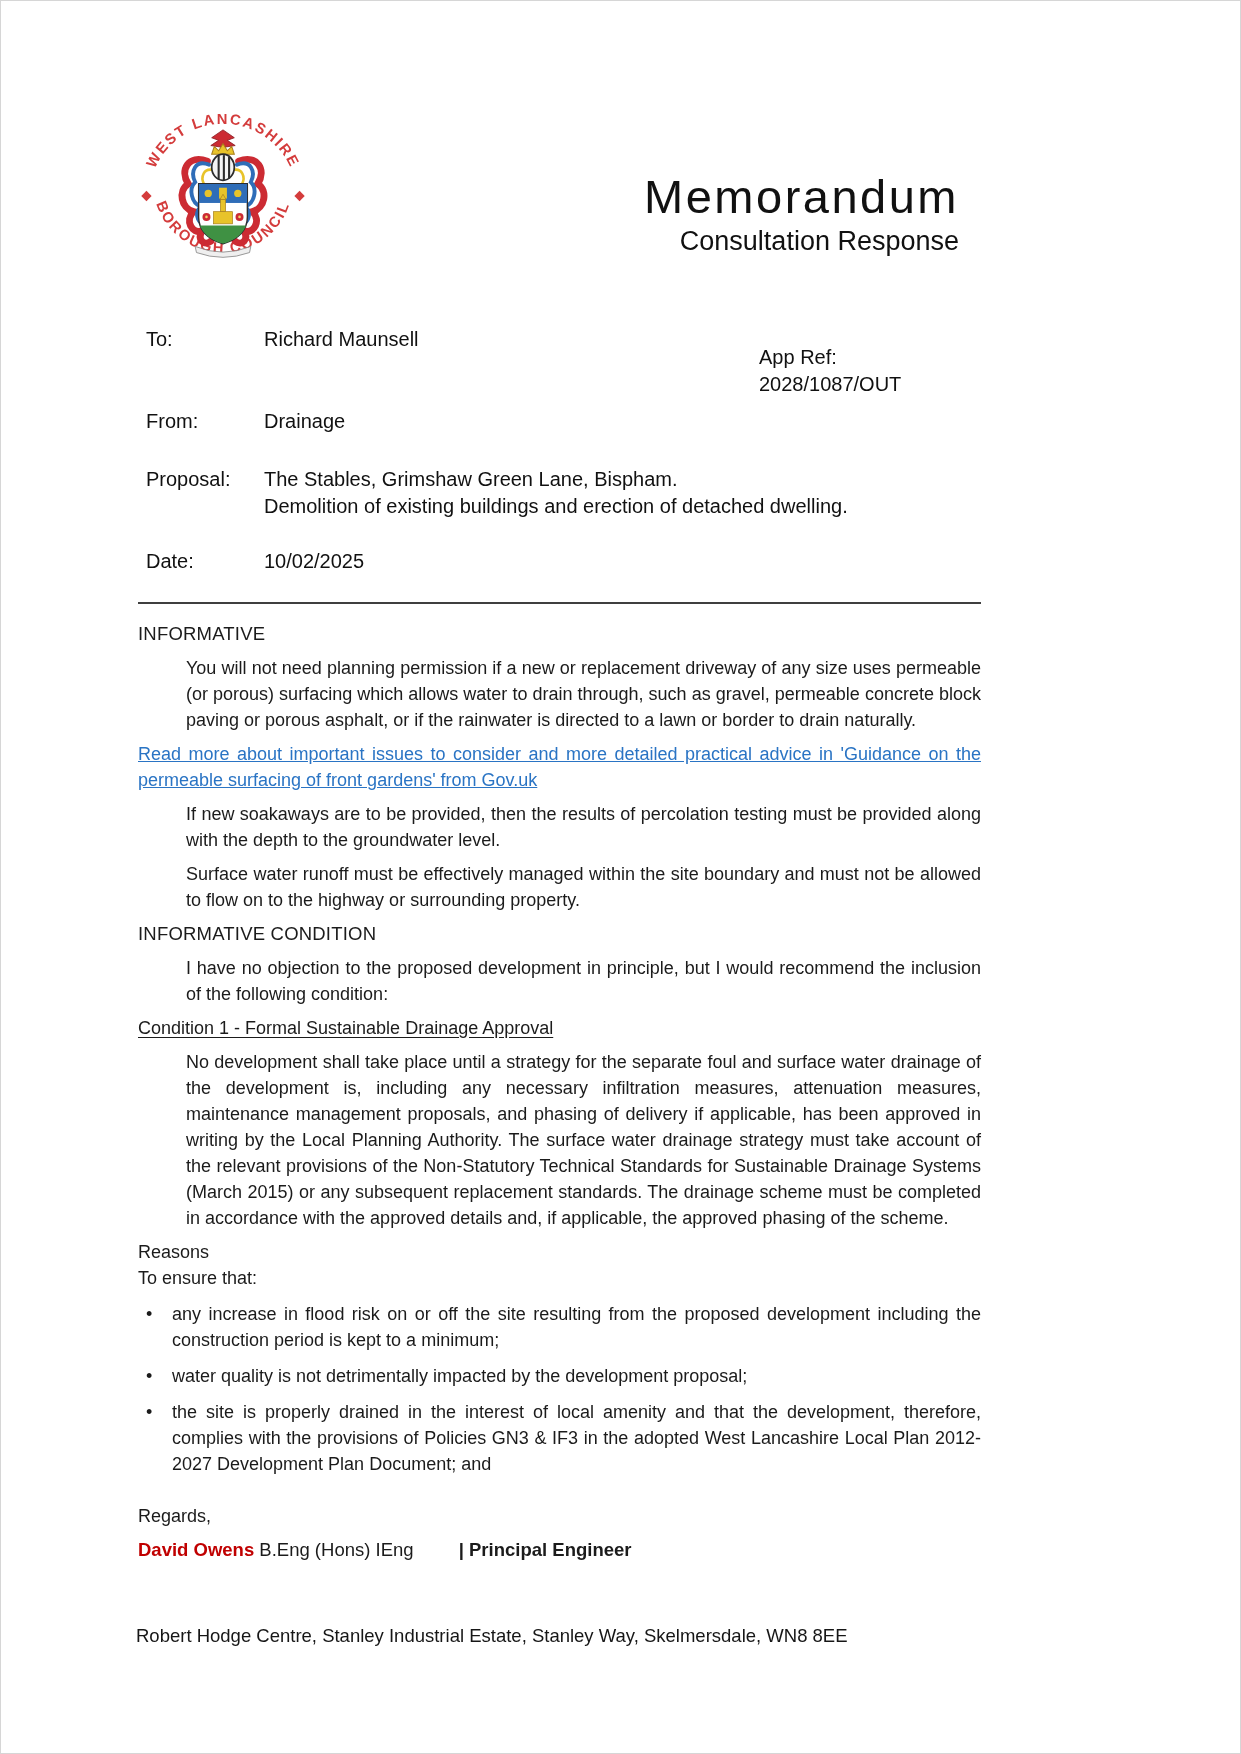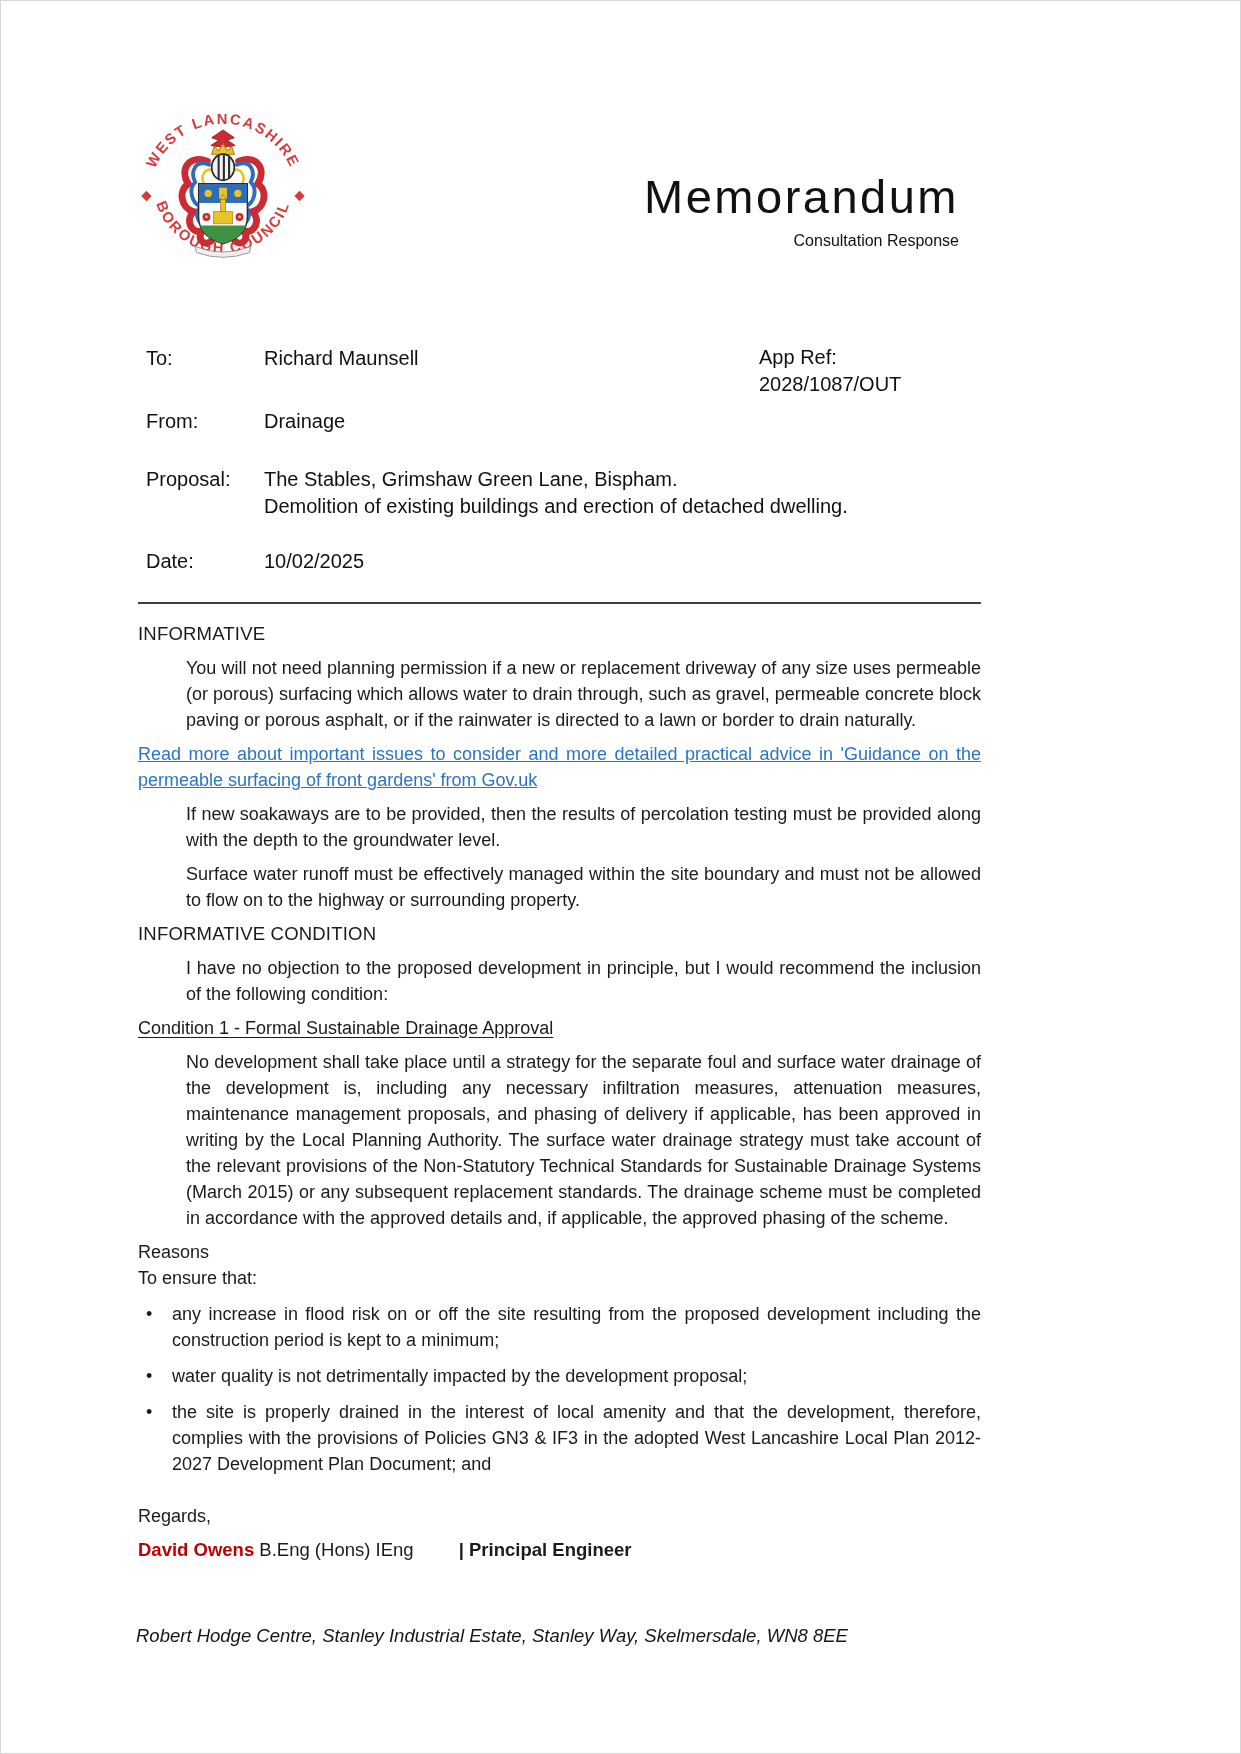--- a/index.html
+++ b/index.html
@@ -16,21 +16,21 @@
     background:#ffffff;
     border:1px solid #d6d6d6;
     font-family:"Liberation Sans", sans-serif;
     color:var(--text-black);
     overflow:hidden;
   }
   
   .logo{position:absolute;left:135px;top:108px;width:174px;height:174px;}
   .title-block{position:absolute;right:281px;top:170px;text-align:right;}
   .doc-title{font-size:47px;font-weight:400;letter-spacing:2.5px;color:#111;line-height:52px;}
-  .doc-subtitle{font-size:16px;font-weight:400;color:#111;margin-top:5px;line-height:26px;}
+  .doc-subtitle{font-size:27px;font-weight:400;color:#111;margin-top:5px;line-height:26px;}
 
   
   .meta-row{position:absolute;left:145px;display:flex;font-size:20px;line-height:27px;color:#111;}
   .meta-label{width:118px;flex:0 0 118px;}
   .meta-value{white-space:nowrap;}
   .appref{position:absolute;left:750px;top:343px;font-size:20px;line-height:27px;color:#111;margin-left:8px;}
 
   
   .body-col{position:absolute;left:137px;top:601px;width:843px;font-size:18px;line-height:26px;color:var(--text-black);}
   .rule{border-top:2px solid #3f3f3f;height:0;width:100%;}
@@ -40,21 +40,21 @@
   .link-para a{color:var(--link-blue);text-decoration:underline;cursor:pointer;}
   .cond-heading{margin-top:8px;text-decoration:underline;text-underline-offset:3px;}
   .reasons-block{margin-top:8px;}
   .bullets{list-style:none;margin-top:2px;}
   .bullets li{position:relative;margin-top:10px;padding-left:34px;text-align:justify;}
   .bullets .marker{position:absolute;left:8px;top:0;}
   .signoff{margin-top:26px;}
   .sig-line{margin-top:8px;font-size:18.5px;}
   .sig-name{color:var(--name-red);font-weight:bold;}
   .sig-title{font-weight:bold;margin-left:40px;}
-  .footer-address{position:absolute;left:135px;top:1622px;font-size:18.5px;color:#161616;line-height:26px;font-style:italic;}
+  .footer-address{position:absolute;left:135px;top:1622px;font-size:18.5px;color:#161616;line-height:26px;}
 </style>
 </head>
 <body>
 
 <div class="page">
 
   <svg class="logo" viewBox="0 0 200 200">
     <defs>
       <path id="arcTop" d="M 15,102 A 85,85 0 0 1 185,102"></path>
       <path id="arcBot" d="M 21,98 A 80,80 0 0 0 179,98"></path>
@@ -115,21 +115,21 @@
 
       <path d="M68,158 q32,13 64,0 l-1.5,7 q-30.5,11 -61,0 z" fill="#efefef" stroke="#8a8a8a" stroke-width="1"></path>
     </g>
   </svg>
 
   <div class="title-block">
     <div class="doc-title">Memorandum</div>
     <div class="doc-subtitle">Consultation Response</div>
   </div>
 
-  <div class="meta-row" style="top:344px;justify-content:space-between;">
+  <div class="meta-row" style="top:325px;justify-content:space-between;">
     <span class="meta-label">To:</span>
     <span class="meta-value">Richard Maunsell</span>
   </div>
   <div class="appref">
     <div>App Ref:</div>
     <div>2028/1087/OUT</div>
   </div>
   <div class="meta-row" style="top:407px;">
     <span class="meta-label">From:</span>
     <span class="meta-value">Drainage</span>

